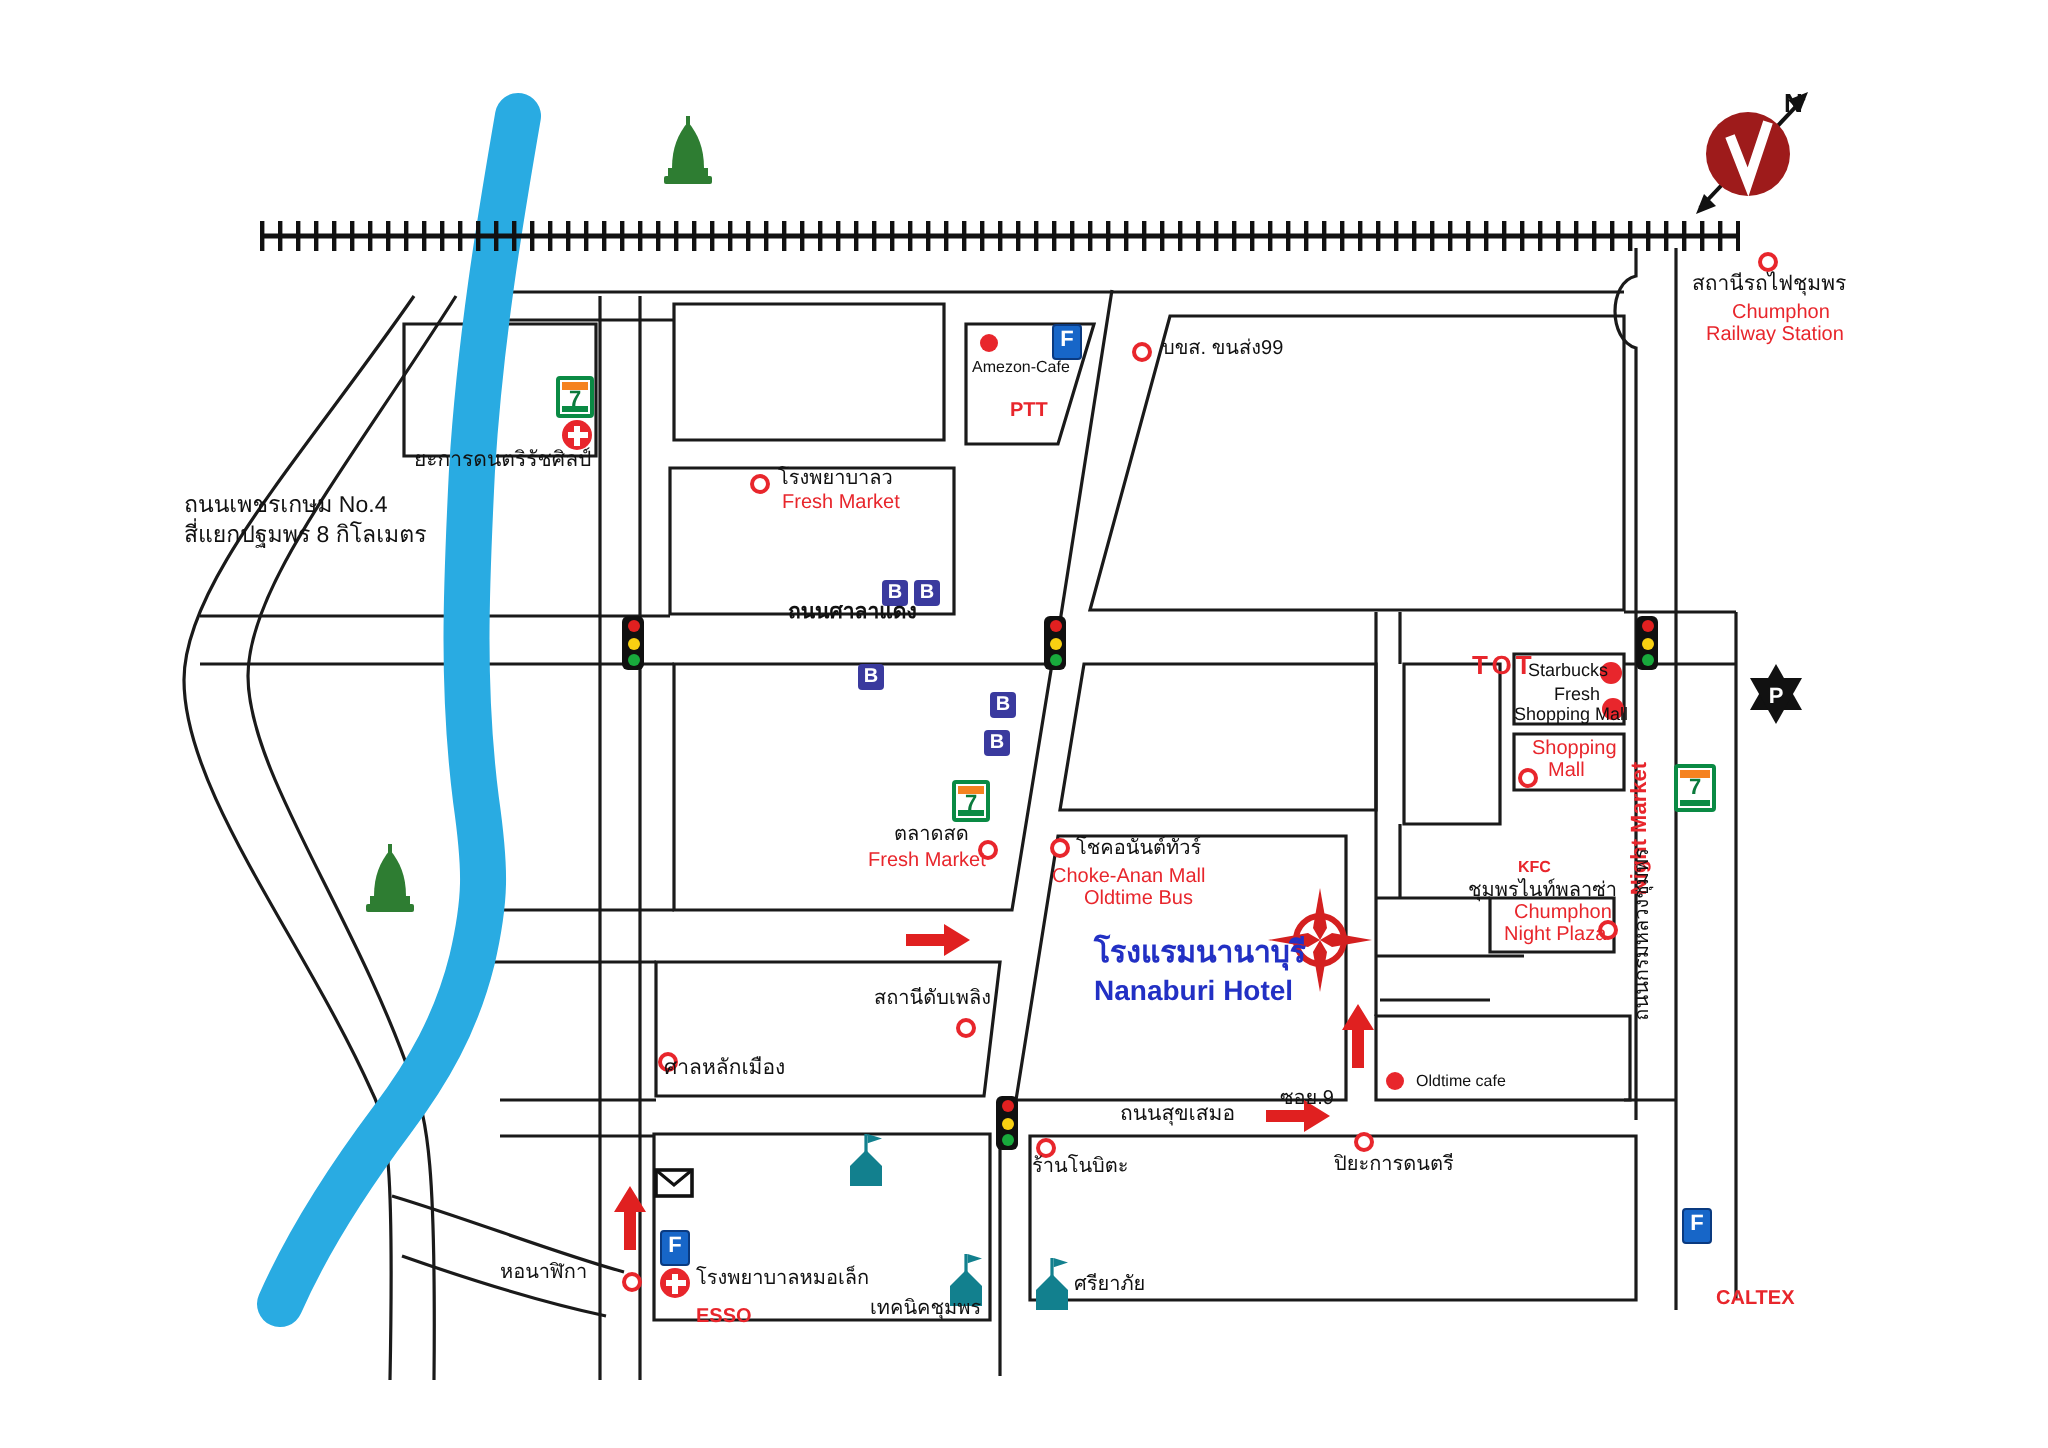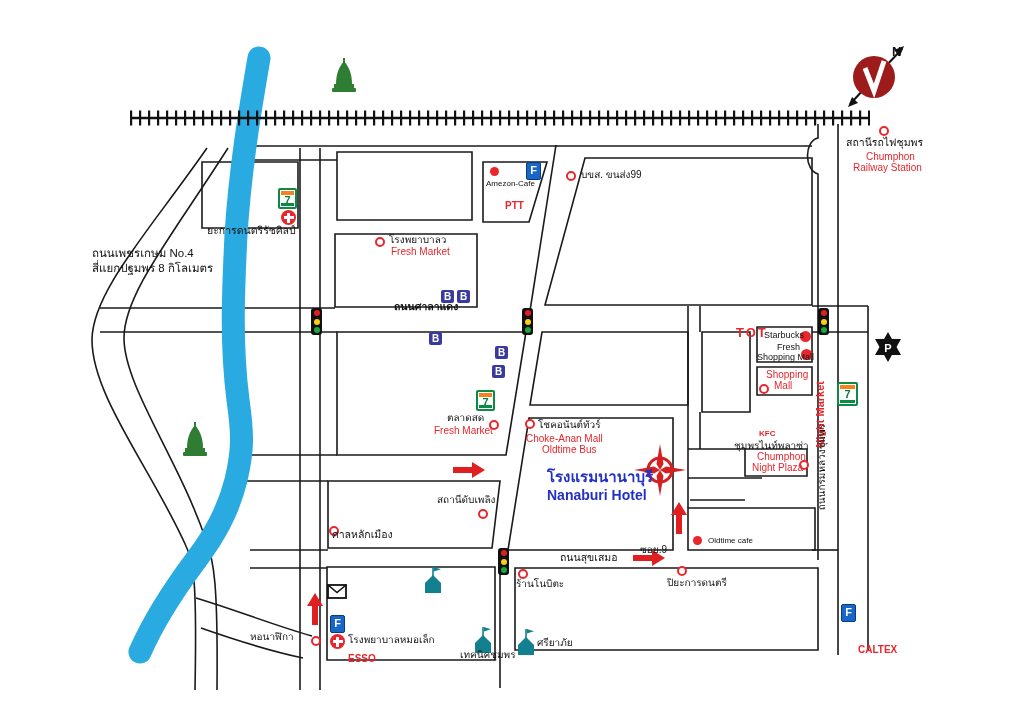--- a/index.html
+++ b/index.html
@@ -295,16 +295,16 @@
   <div class="lbl blue" style="left:547px;top:487px;font-size:14px;">Nanaburi Hotel</div>
   <div class="lbl" style="left:437px;top:494px;font-size:10px;">สถานีดับเพลิง</div>
   <div class="lbl" style="left:332px;top:511px;margin-top:17px;">ศาลหลักเมือง</div>
   <div class="lbl sm" style="left:708px;top:536px;">Oldtime cafe</div>
   <div class="lbl" style="left:516px;top:578px;font-size:10px;">ร้านโนบิตะ</div>
   <div class="lbl" style="left:667px;top:577px;font-size:10px;">ปิยะการดนตรี</div>
 
   <div class="lbl red b" style="left:348px;top:617px;font-size:10px;">ESSO</div>
   <div class="lbl" style="left:348px;top:634px;font-size:10px;">โรงพยาบาลหมอเล็ก</div>
   <div class="lbl" style="left:250px;top:631px;font-size:10px;">หอนาฬิกา</div>
-  <div class="lbl" style="left:460px;top:649px;font-size:10px;">เทคนิคชุมพร</div>
+  <div class="lbl" style="left:435px;top:649px;font-size:10px;">เทคนิคชุมพร</div>
   <div class="lbl" style="left:537px;top:637px;font-size:10px;">ศรียาภัย</div>
 
 </div>
 
 </body></html>

